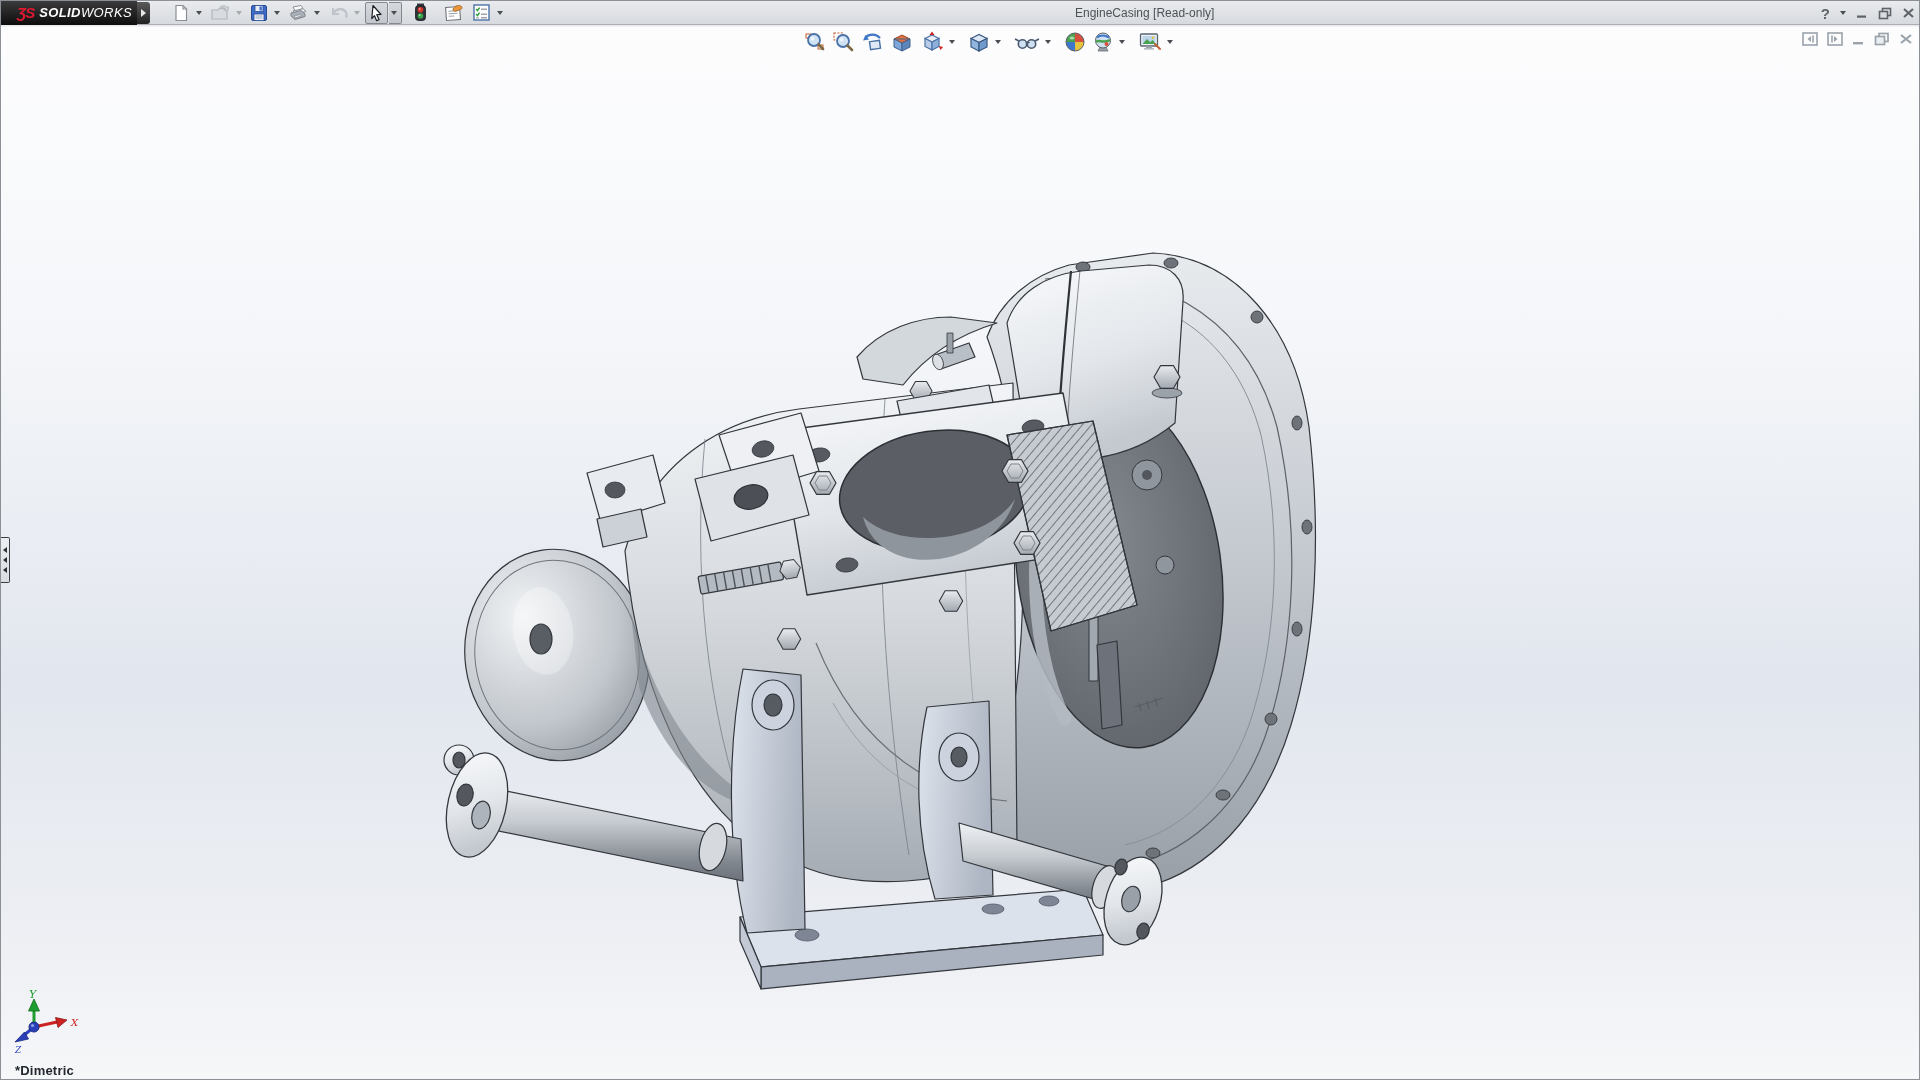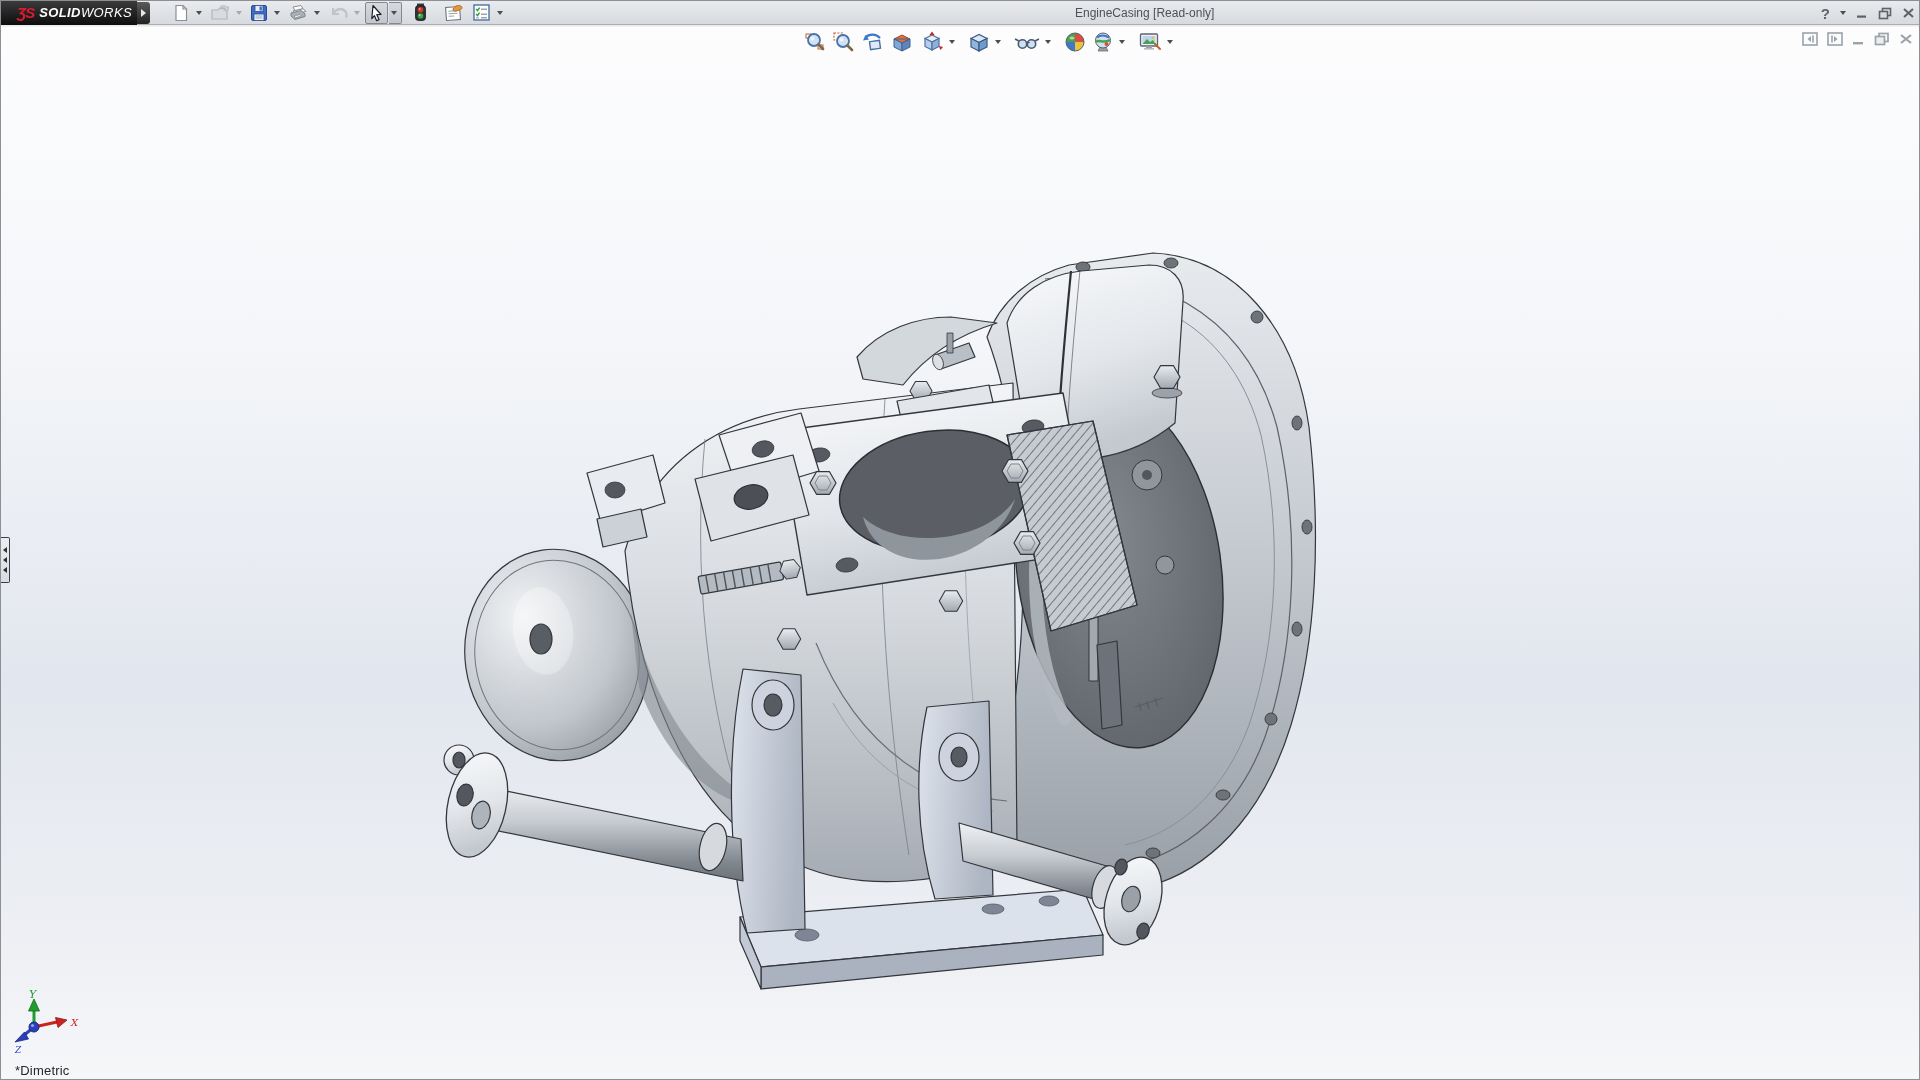--- a/index.html
+++ b/index.html
@@ -62,21 +62,21 @@
   .tree-tab { position:absolute; left:0; top:510px; width:9px; height:46px;
     background:linear-gradient(#eceef1,#d9dce0); border:1px solid #3c4045; border-left:none;
     border-radius:0 2px 2px 0; display:flex; flex-direction:column;
     justify-content:center; gap:4px; align-items:center; }
   .tree-tab .tri-l { width:0; height:0; border-right:4px solid #2d3136;
     border-top:3px solid transparent; border-bottom:3px solid transparent; }
 
   
   .triad { position:absolute; left:6px; top:962px; }
   .view-label { position:absolute; left:14px; top:1036px; font-size:13px;
-    font-weight:400; color:#23272e; letter-spacing:.2px; }
+    font-weight:700; color:#23272e; letter-spacing:.2px; }
 
   .model-stage { position:absolute; inset:0; }
 </style>
 </head>
 <body>
 
 <div class="titlebar">
   <div class="brand">
     <span class="swoosh">ƷS</span>
     <span class="bname"><b>SOLID</b><span>WORKS</span></span>

